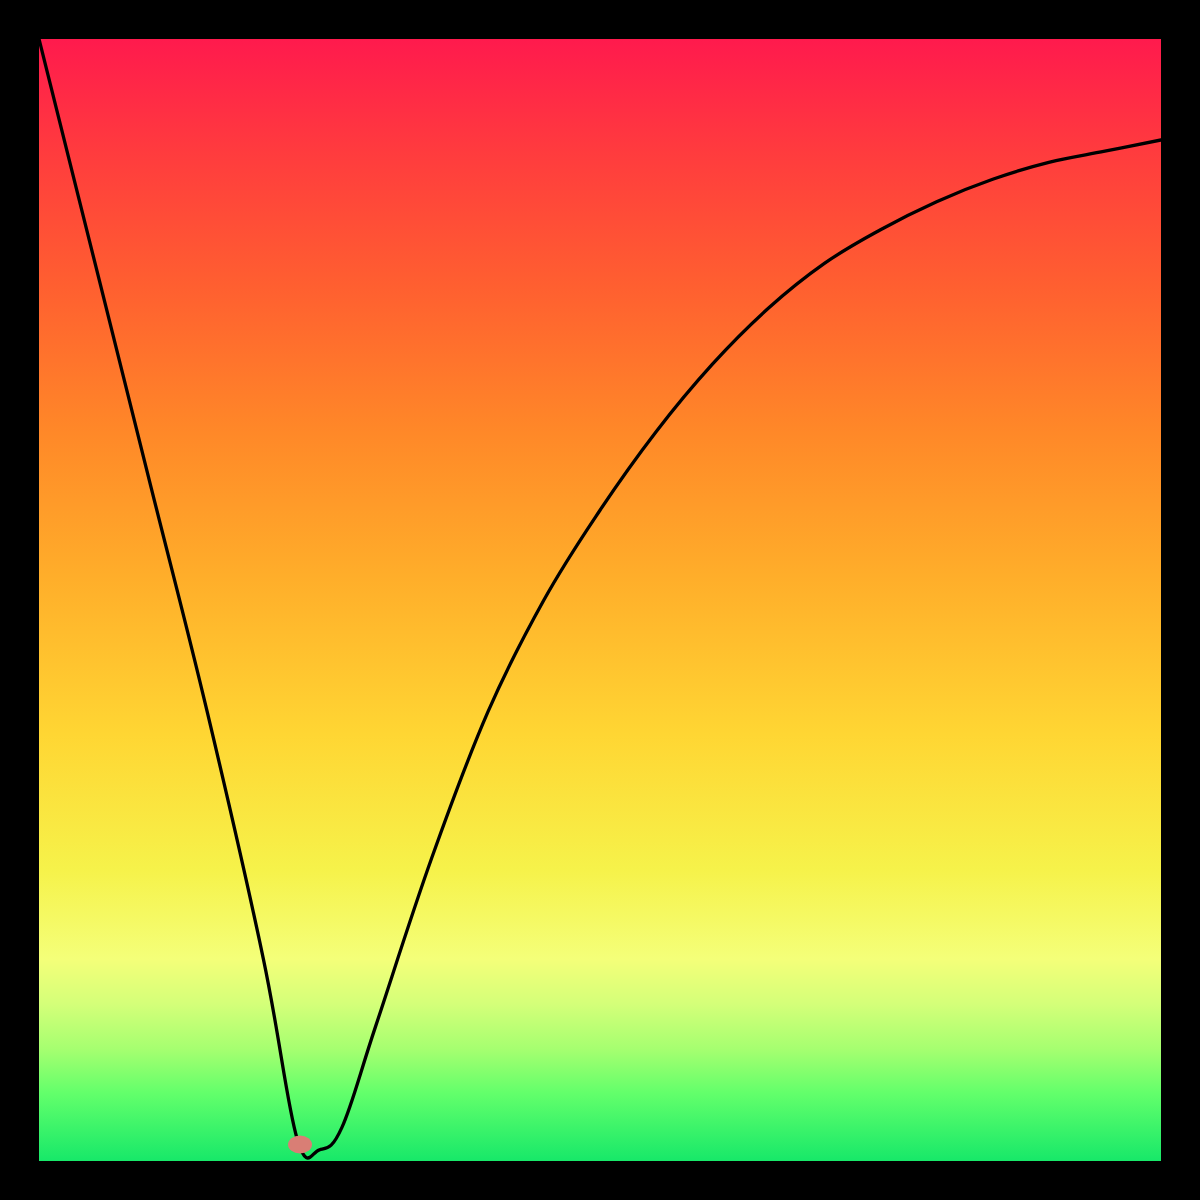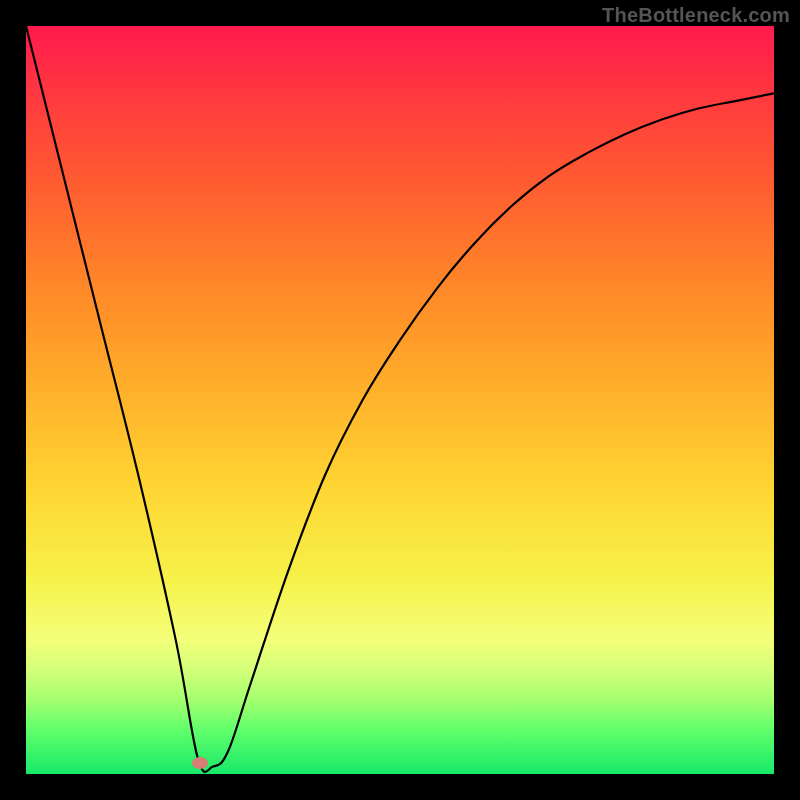--- a/index.html
+++ b/index.html
@@ -74,15 +74,14 @@
   <div class="plot-area">
 
     <svg class="curve" viewBox="0 0 748 748" preserveAspectRatio="none">
       <path id="curve-path" fill="none" stroke="#000" stroke-width="2.2" stroke-linejoin="round" stroke-linecap="round" d="M 0.00 0.00 C 6.73 26.93, 23.94 95.74, 37.40 149.60 C 50.86 203.46, 61.34 245.34, 74.80 299.20 C 88.26 353.06, 98.74 392.25, 112.20 448.80 C 125.66 505.35, 138.83 562.20, 149.60 613.36 C 160.37 664.52, 165.31 710.15, 172.04 733.04 C 178.77 755.93, 181.61 741.87, 187.00 740.52 C 192.39 739.17, 195.23 740.37, 201.96 725.56 C 208.69 710.75, 213.63 690.55, 224.40 658.24 C 235.17 625.93, 248.34 583.74, 261.80 546.04 C 275.26 508.34, 285.74 479.77, 299.20 448.80 C 312.66 417.83, 323.14 398.24, 336.60 374.00 C 350.06 349.76, 360.54 334.36, 374.00 314.16 C 387.46 293.96, 397.94 279.30, 411.40 261.80 C 424.86 244.30, 435.34 231.73, 448.80 216.92 C 462.26 202.11, 472.74 191.64, 486.20 179.52 C 499.66 167.40, 510.14 159.02, 523.60 149.60 C 537.06 140.18, 547.54 134.57, 561.00 127.16 C 574.46 119.75, 584.94 114.52, 598.40 108.46 C 611.86 102.40, 622.34 98.21, 635.80 93.50 C 649.26 88.79, 659.74 85.65, 673.20 82.28 C 686.66 78.91, 697.14 77.49, 710.60 74.80 C 724.06 72.11, 741.27 68.67, 748.00 67.32"></path>
     </svg>
 
     <div class="marker" id="min-marker" style="left: 173.536px; top: 736.78px;"></div>
 
   </div>
 
-  <div class="watermark">TheBottleneck.com</div>
 
 </div>
 
 </body></html>

